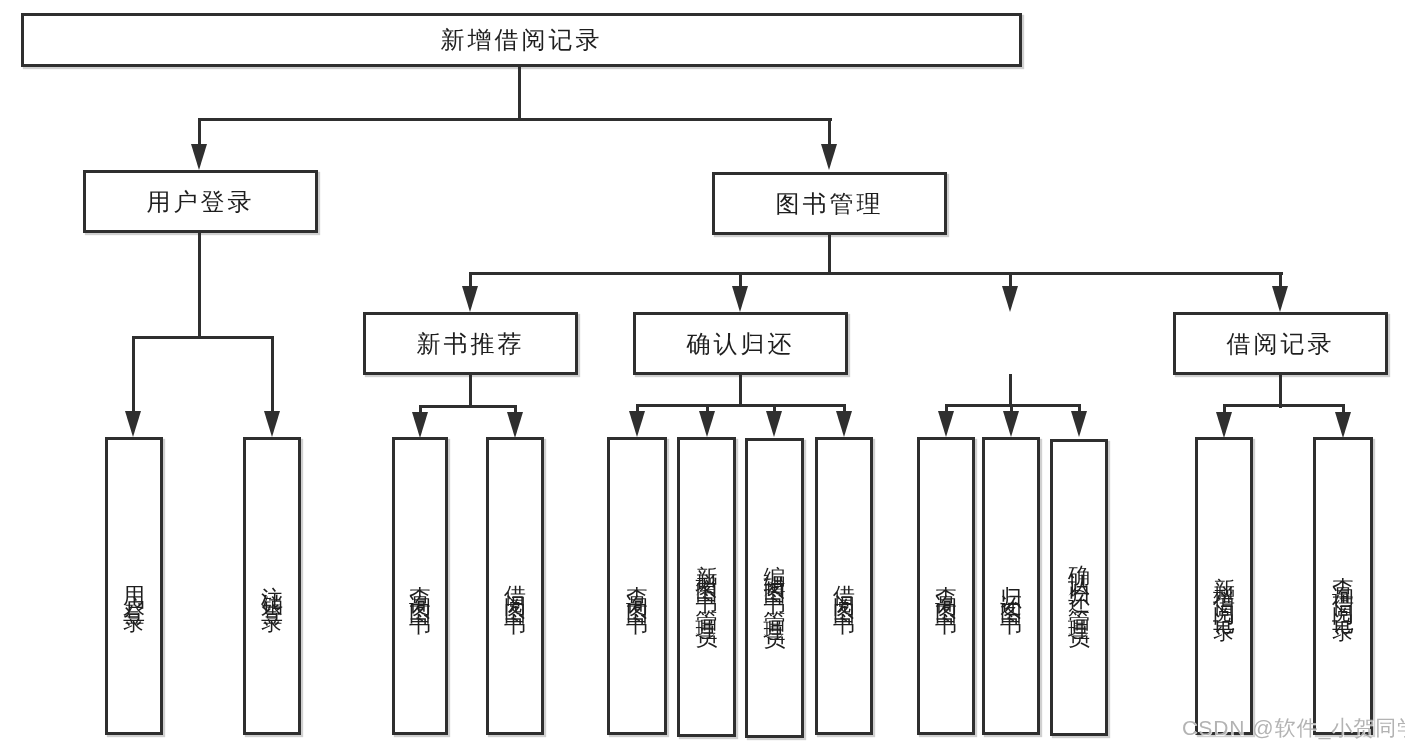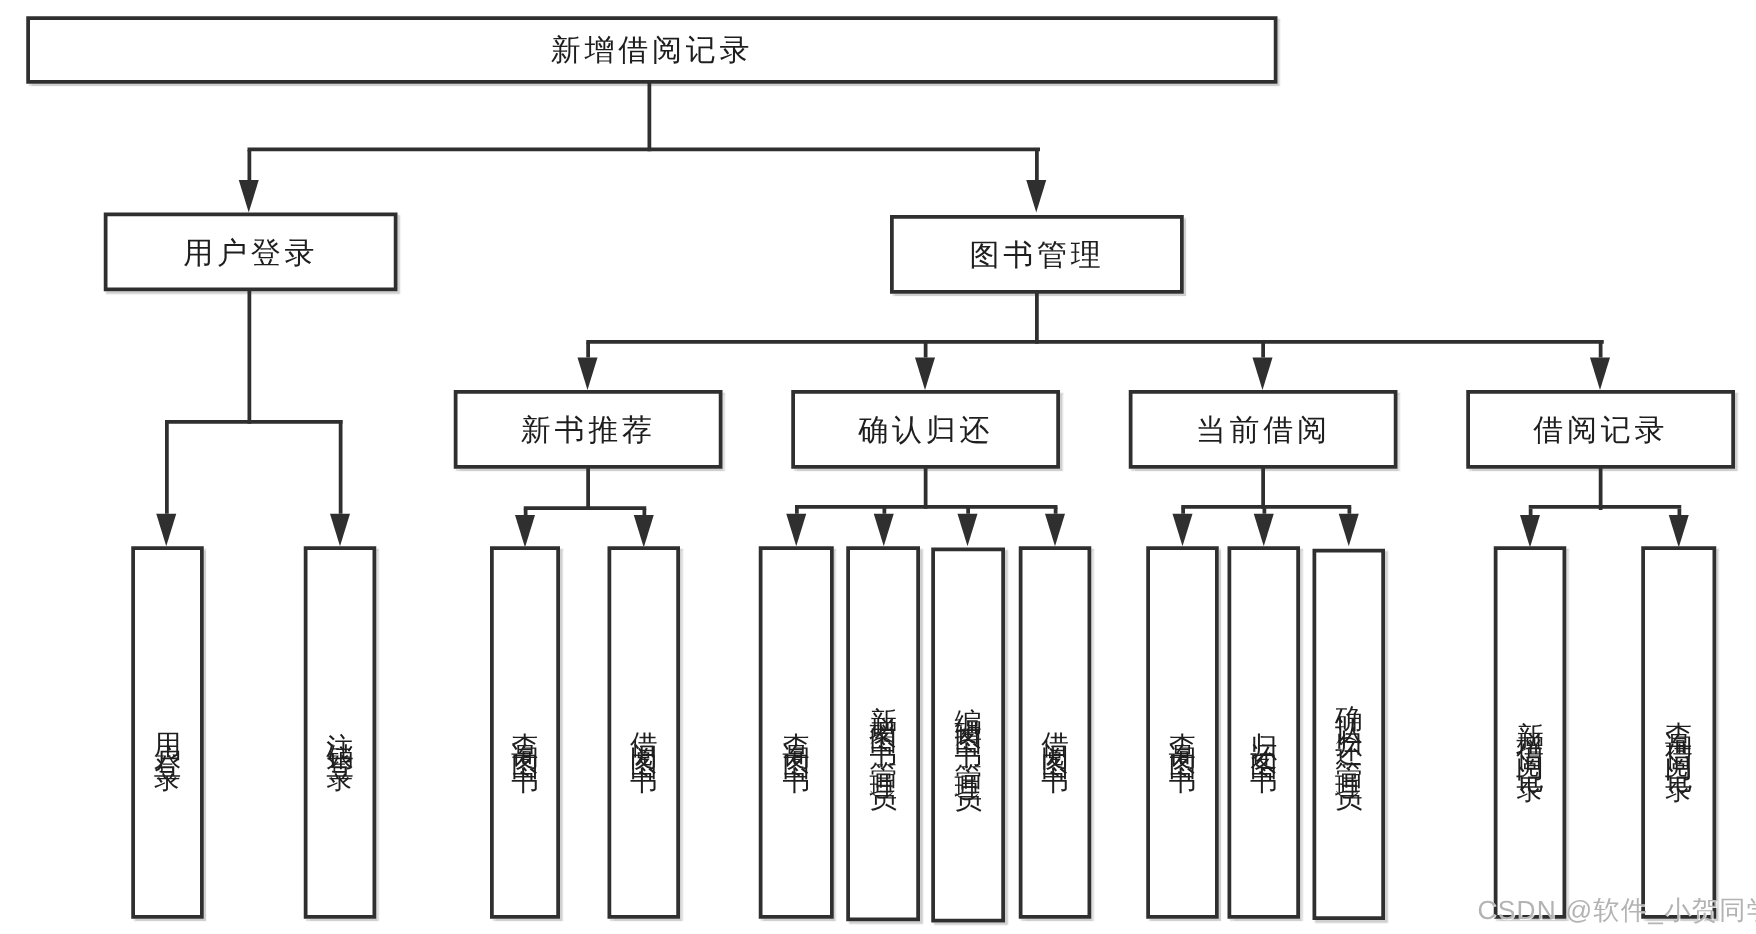--- a/index.html
+++ b/index.html
@@ -60,21 +60,20 @@
 
   <div class="vl" style="left:828px;top:232px;height:43px;"></div>
   <div class="hl" style="left:469px;top:272px;width:814px;"></div>
   <div class="arrow" style="left:469px;top:274px;height:12px;"></div>
   <div class="arrow" style="left:739px;top:274px;height:12px;"></div>
   <div class="arrow" style="left:1009px;top:274px;height:12px;"></div>
   <div class="arrow" style="left:1279px;top:274px;height:12px;"></div>
 
   <div class="node h" style="left:363px;top:312px;width:215px;height:63px;">新书推荐</div>
   <div class="node h" style="left:633px;top:312px;width:215px;height:63px;">确认归还</div>
-  <div class="node h" style="left:903px;top:312px;width:215px;height:63px;">当前借阅</div>
   <div class="node h" style="left:1173px;top:312px;width:215px;height:63px;">借阅记录</div>
 
   <div class="vl" style="left:469px;top:374px;height:34px;"></div>
   <div class="hl" style="left:419px;top:405px;width:98px;"></div>
   <div class="arrow" style="left:419px;top:407px;height:5px;"></div>
   <div class="arrow" style="left:514px;top:407px;height:5px;"></div>
 
   <div class="vl" style="left:739px;top:374px;height:33px;"></div>
   <div class="hl" style="left:636px;top:404px;width:210px;"></div>
   <div class="arrow" style="left:636px;top:406px;height:5px;"></div>

